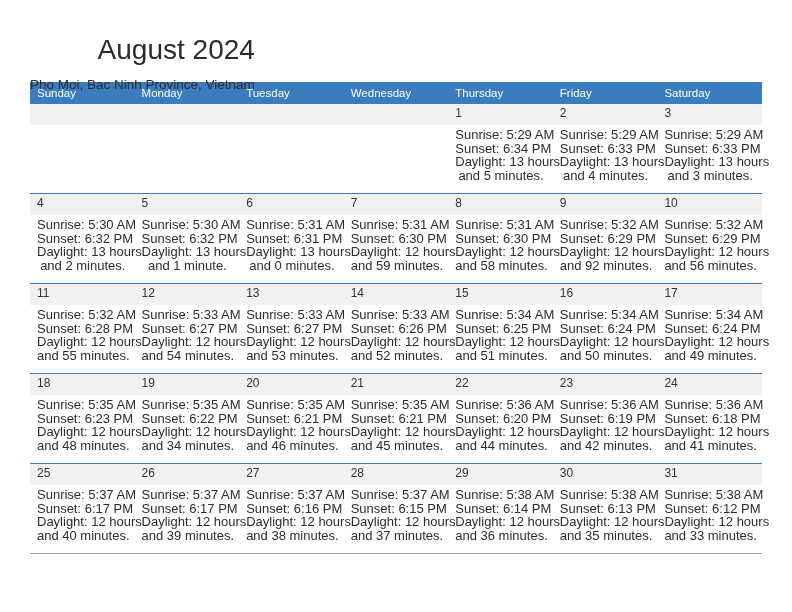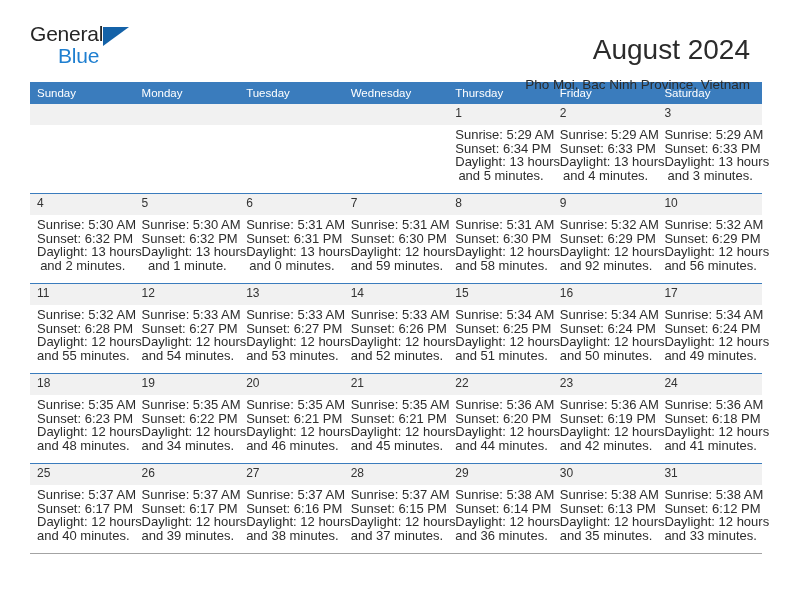--- a/index.html
+++ b/index.html
@@ -133,25 +133,20 @@
   .info div {
     white-space: nowrap;
   }
 </style>
 </head>
 <body>
 
 <div class="page">
 
   <div class="topbar">
-    <div class="brand">
-      <span class="general">General</span>
-      <span class="tri"></span>
-      <span class="blue">Blue</span>
-    </div>
     <div class="titles">
       <h1 class="cal-title">August 2024</h1>
       <p class="cal-sub">Pho Moi, Bac Ninh Province, Vietnam</p>
     </div>
   </div>
 
   <table class="cal">
     <thead>
       <tr>
         <th>Sunday</th>

